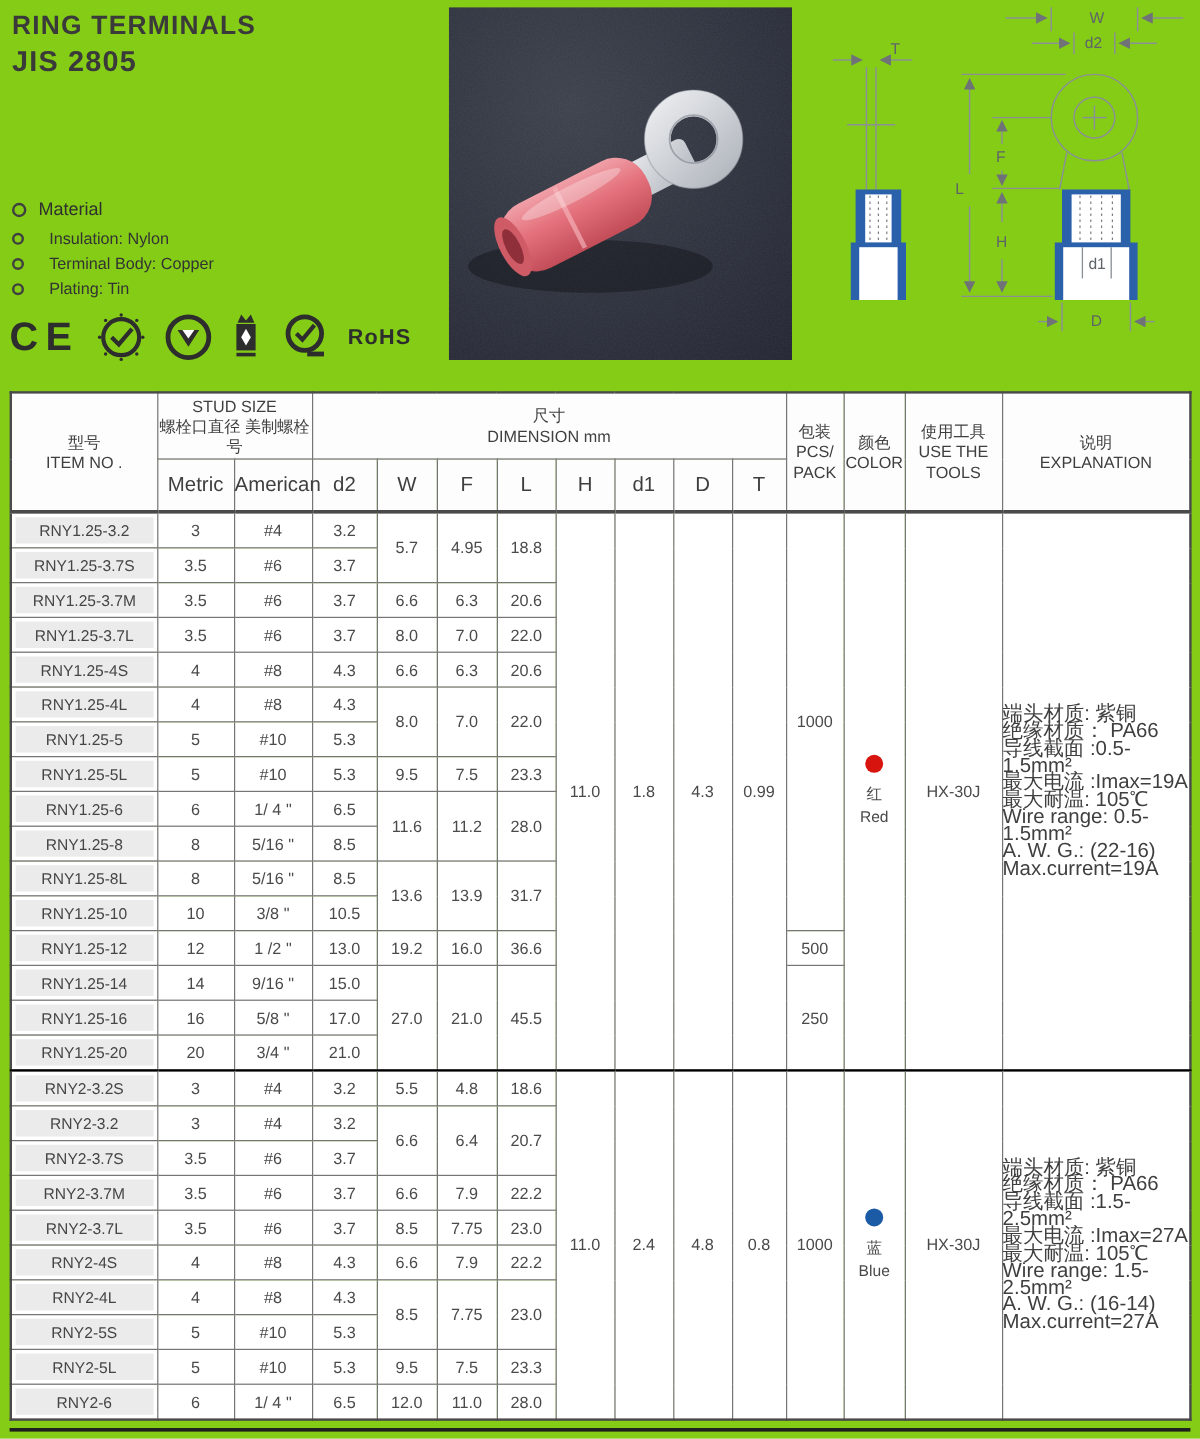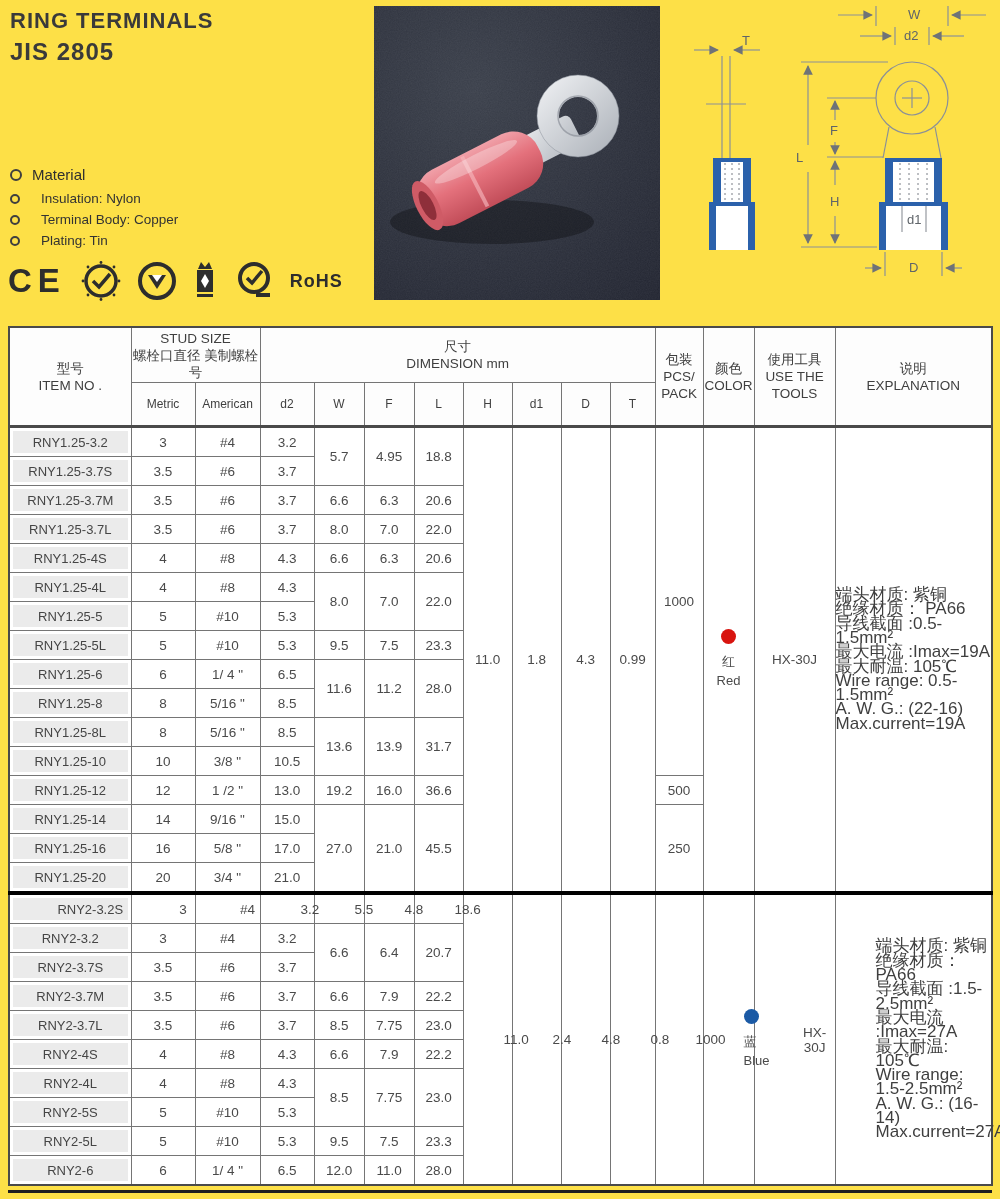--- a/index.html
+++ b/index.html
@@ -1,16 +1,16 @@
 <!DOCTYPE html>
 <html><head>
 <meta charset="utf-8">
 <style>
   html,body{margin:0;padding:0;background:#fff;}
-  #page{position:relative;width:1000px;height:1199px;background:#fde047;overflow:hidden;
+  #page{position:relative;width:1000px;height:1199px;background:#84cc16;overflow:hidden;
         font-family:"Liberation Sans", sans-serif;color:#3c3c3c;}
 
   
   .title-block{position:absolute;left:10px;top:8px;}
   .page-title{font-size:22px;font-weight:700;letter-spacing:1px;color:#3a3a3a;line-height:26px;}
   .page-standard{font-size:24px;font-weight:700;letter-spacing:1px;color:#3a3a3a;margin-top:4px;}
 
   .material-block{position:absolute;left:10px;top:166px;}
   .mat-heading{display:flex;align-items:center;gap:10px;font-size:15px;color:#2f2f2f;margin-bottom:8px;}
   .mat-item{display:flex;align-items:center;gap:21px;font-size:13.5px;color:#333;margin-bottom:6px;}
@@ -28,33 +28,33 @@
   
   .diagram{position:absolute;left:680px;top:0;width:320px;height:310px;}
   .dim-label{font-size:13px;fill:#5f6469;font-family:"Liberation Sans",sans-serif;}
 
   
   .table-wrap{position:absolute;left:8px;top:326px;}
   table.spec{border-collapse:collapse;table-layout:fixed;width:984px;border:2px solid #4a4a4a;}
   table.spec th,table.spec td{border:1px solid #757575;padding:0;}
   thead th{font-weight:400;color:#3f3f3f;white-space:pre-line;text-align:center;background:#fdfdfd;}
   tr.h1 th{height:54px;font-size:13.5px;line-height:17px;}
-  tr.h2 th{height:42px;font-size:12px;}
+  tr.h2 th{height:42px;font-size:17px;}
   tr.h1 th[rowspan]{border-bottom:3px solid #4a4a4a;}
   tr.h2 th{border-bottom:3px solid #4a4a4a;}
   .th-stud{font-size:12.5px;line-height:17px;}
   .th-dim{font-size:14.5px;line-height:19px;}
 
   tbody td{height:28px;text-align:center;font-size:13.5px;color:#4a4a4a;background:#fff;}
   td.item-cell{background:#ebebeb;box-shadow:inset 0 0 0 3px #ffffff;font-size:13px;color:#454545;}
   td.expl-cell{text-align:left;font-size:17px;line-height:14.3px;color:#3f3f3f;padding:6px 4px 6px 11px;vertical-align:middle;}
   td.color-cell{font-size:13px;line-height:19px;color:#4a4a4a;}
   td.color-cell .dot{width:15px;height:15px;border-radius:50%;display:inline-block;margin-bottom:3px;}
   td.pad-low{padding-top:126px;vertical-align:middle;}
-  tr.section-start td{border-top:4px solid #000000;padding-left:40px;}
+  tr.section-start td{border-top:2px solid #000000;}
 
   .bottom-rule{position:absolute;left:8px;top:1190px;width:984px;height:3px;background:#1f1f1f;}
 </style>
 </head>
 <body>
 
 <div id="page">
 
   <div class="title-block">
     <div class="page-title">RING  TERMINALS</div>

